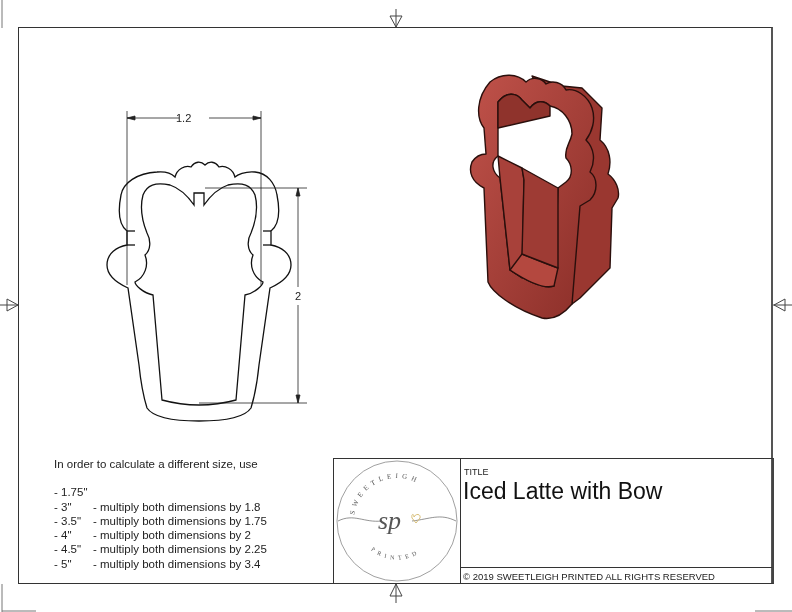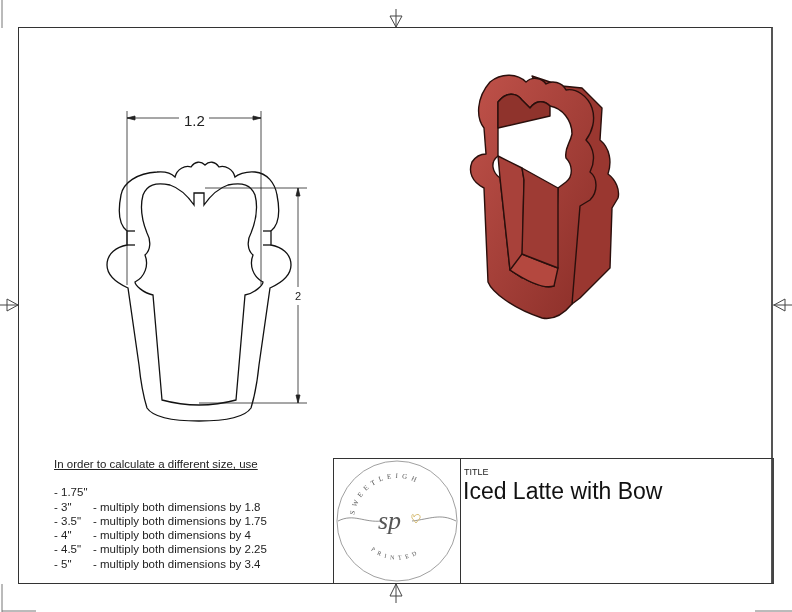--- a/index.html
+++ b/index.html
@@ -1,20 +1,20 @@
 <!DOCTYPE html>
 <html><head>
 <meta charset="utf-8">
 <style>
   html, body { margin:0; padding:0; background:#fff; }
   body { width:792px; height:612px; position:relative; overflow:hidden; font-family:"Liberation Sans", sans-serif; color:#1a1a1a; }
   .abs { position:absolute; }
   .frame { left:18px; top:27px; width:755px; height:557px; border:1px solid #333; border-right:2px solid #555; box-sizing:border-box; }
   .notes { left:54px; top:457px; font-size:11.5px; line-height:14.3px; color:#222; }
-  .notes .intro { margin-bottom:14px;text-decoration:underline; }
+  .notes .intro { margin-bottom:14px; }
   .mult-row { display:flex; white-space:nowrap; }
   .mult-size { width:39px; }
   .title-block { left:333px; top:458px; width:441px; height:126px; border:1px solid #333; border-right:2px solid #444; box-sizing:border-box; }
   .logo-cell { position:absolute; left:0; top:0; width:126px; height:124px; border-right:1px solid #333; }
   .title-cell { position:absolute; left:126px; top:0; right:0; height:108px; }
   .title-label { position:absolute; left:4px; top:8px; font-size:9px; color:#222; }
   .title-text { position:absolute; left:3px; top:19px; font-size:23px; color:#111; white-space:nowrap; }
   .copyright-cell { position:absolute; left:126px; right:0; top:108px; bottom:0; border-top:1px solid #333; }
   .copyright { position:absolute; left:3px; top:3px; font-size:9.5px; color:#222; white-space:nowrap; }
   svg { display:block; }
@@ -75,21 +75,21 @@
 
   <g stroke="#222" stroke-width="0.8" fill="#222">
     <line x1="110" y1="83" x2="212" y2="83"></line>
     <line x1="104" y1="298" x2="212" y2="298"></line>
     <line x1="203" y1="83" x2="203" y2="182"></line>
     <line x1="203" y1="200" x2="203" y2="298"></line>
     <polygon points="203,83 201,91 205,91"></polygon>
     <polygon points="203,298 201,290 205,290"></polygon>
   </g>
 </svg>
-<div class="abs" style="left:184px;top:112px;font-size:15px;color:#222;">1.2</div>
+<div class="abs" style="left:176px;top:112px;font-size:11px;color:#222;">1.2</div>
 <div class="abs" style="left:295px;top:290px;font-size:11px;color:#222;">2</div>
 
 <svg class="abs" style="left:462px;top:68px" width="170" height="255" viewBox="0 0 170 255">
   <defs>
     <linearGradient id="g1" x1="0" y1="0" x2="1" y2="1">
       <stop offset="0" stop-color="#c0524a"></stop>
       <stop offset="1" stop-color="#8a2e28"></stop>
     </linearGradient>
   </defs>
   <g stroke="#2a0f0c" stroke-width="1.4" stroke-linejoin="round">
@@ -118,21 +118,21 @@
   <div class="mult-row">
     <span class="mult-size">- 3"</span>
     <span>- multiply both dimensions by 1.8</span>
   </div>
   <div class="mult-row">
     <span class="mult-size">- 3.5"</span>
     <span>- multiply both dimensions by 1.75</span>
   </div>
   <div class="mult-row">
     <span class="mult-size">- 4"</span>
-    <span>- multiply both dimensions by 4</span>
+    <span>- multiply both dimensions by 2</span>
   </div>
   <div class="mult-row">
     <span class="mult-size">- 4.5"</span>
     <span>- multiply both dimensions by 2.25</span>
   </div>
   <div class="mult-row">
     <span class="mult-size">- 5"</span>
     <span>- multiply both dimensions by 3.4</span>
   </div>
 </div>
@@ -153,13 +153,16 @@
       </text>
       <path d="M 4,62 C 20,54 30,64 48,62 M 78,62 C 96,60 106,54 122,62" fill="none" stroke="#666" stroke-width="0.7"></path>
       <text x="44" y="70" font-size="26" font-style="italic" fill="#555" font-family="Liberation Serif, serif">sp</text>
       <path d="M 80,58 C 82,54 87,55 86,59 L 82,64 L 78,59 C 77,55 80,54 80,58 Z" fill="none" stroke="#d9bf78" stroke-width="1"></path>
     </svg>
   </div>
   <div class="title-cell">
     <div class="title-label">TITLE</div>
     <div class="title-text">Iced Latte with Bow</div>
   </div>
+  <div class="copyright-cell">
+    <div class="copyright">© 2019  SWEETLEIGH PRINTED  ALL RIGHTS RESERVED</div>
+  </div>
 </div>
 
 </body></html>

